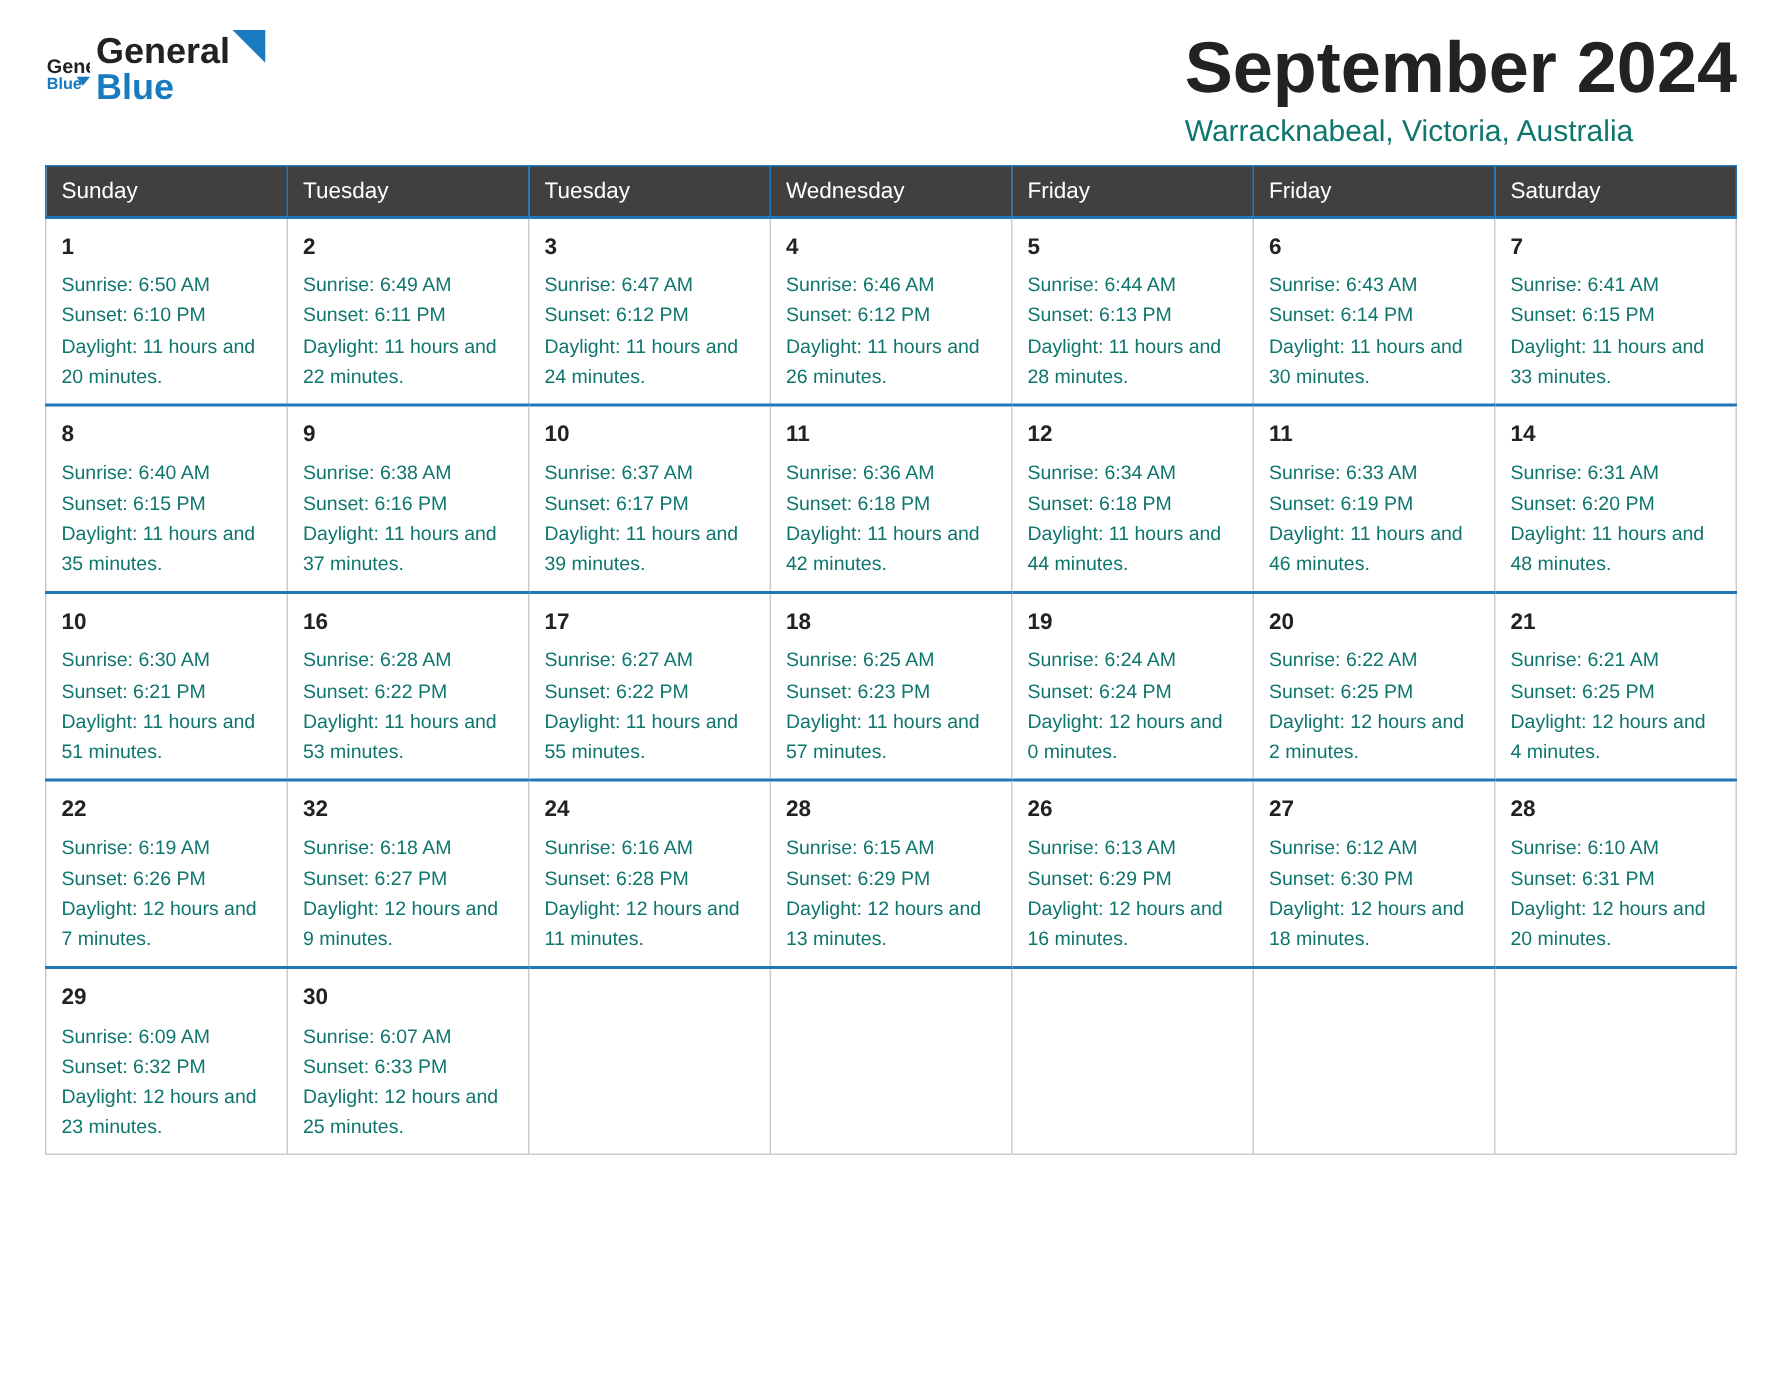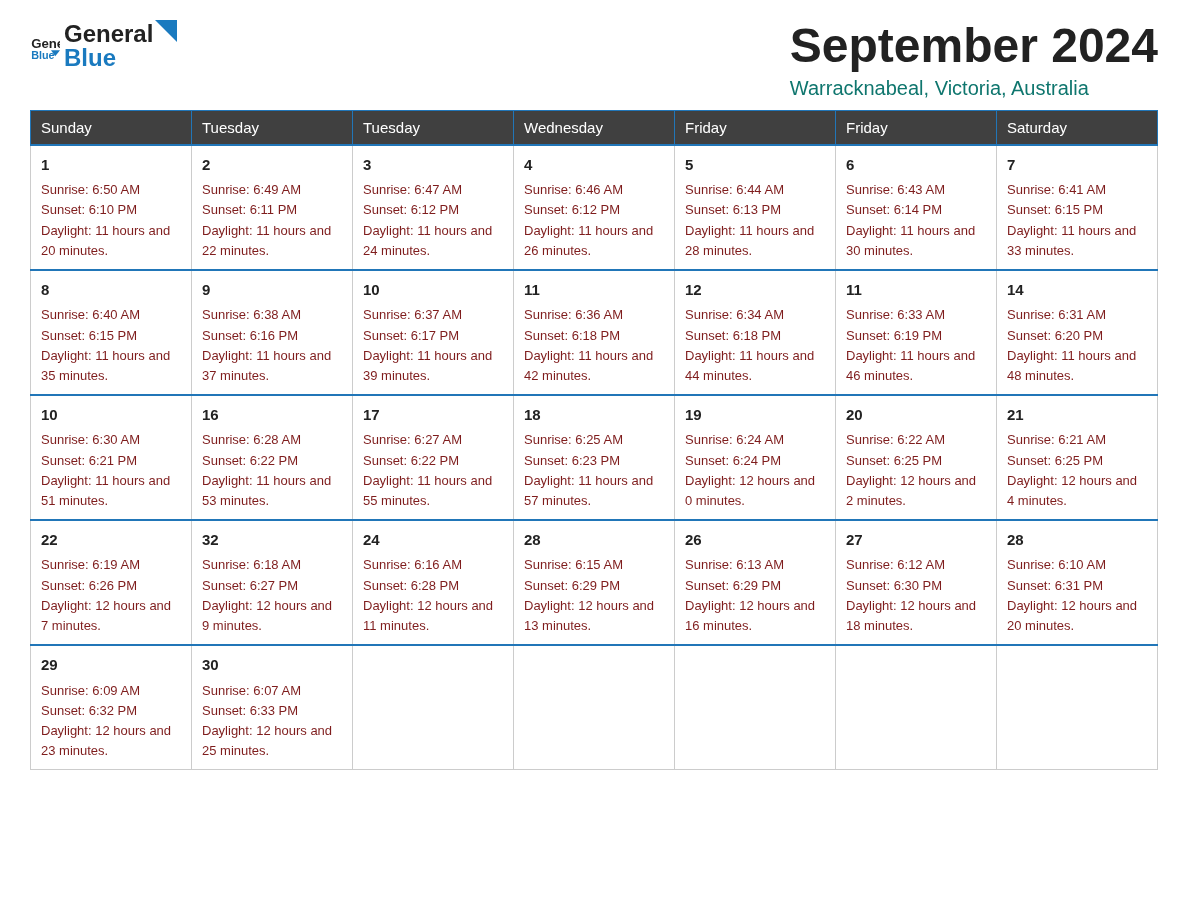--- a/index.html
+++ b/index.html
@@ -72,21 +72,21 @@
     }
     .day-number {
       font-size: 15px;
       font-weight: bold;
       color: #222;
       display: block;
       margin-bottom: 4px;
     }
     .day-info {
       font-size: 13px;
-      color: #7f1d1d;
+      color: #0f766e;
       line-height: 1.55;
     }
   </style>
 </head>
 <body>
 
 <div class="header-row">
   <div class="logo">
     <svg class="logo-icon" viewBox="0 0 50 50">
       <text x="2" y="28" font-size="22" font-weight="bold" fill="#222" font-family="Arial">General</text>

